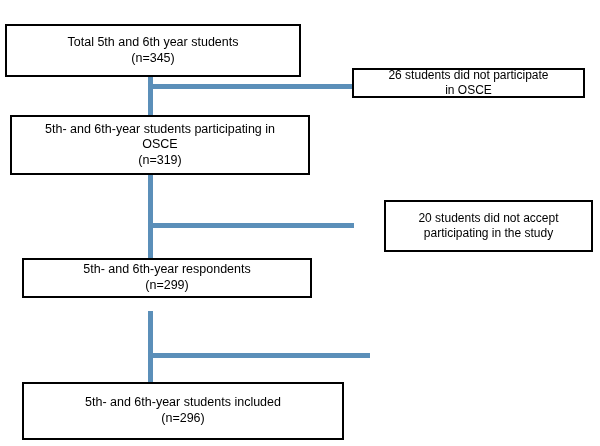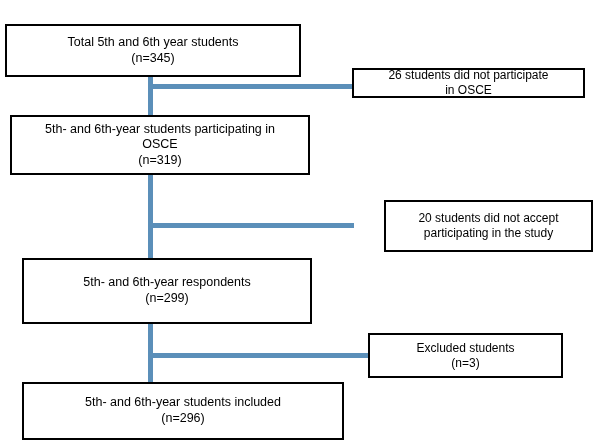--- a/index.html
+++ b/index.html
@@ -30,21 +30,21 @@
     z-index: 3;
   }
   .node-box .node-text {
     display: block;
     white-space: pre-line;
     padding: 0 4px;
   }
   
   #box-total        { left: 5px;  top: 3px;   width: 296px; height: 53px; margin-top: 21px; }
   #box-participating{ left: 10px; top: 115px; width: 300px; height: 60px; }
-  #box-respondents  { left: 22px; top: 258px; width: 290px; height: 66px; }
+  #box-respondents  { left: 22px; top: 258px; width: 290px; height: 40px; }
   #box-included     { left: 22px; top: 382px; width: 322px; height: 58px; }
   
   #box-nonparticipants { left: 352px; top: 68px;  width: 233px; height: 30px; font-size: 12px; }
   #box-nonconsent      { left: 352px; top: 200px; width: 209px; height: 52px; font-size: 12px; margin-left: 32px; }
   #box-excluded        { left: 368px; top: 333px; width: 195px; height: 45px; font-size: 12px; }
 
   
   .conn-v {
     position: absolute;
     width: 5px;
@@ -102,18 +102,14 @@
   <div class="node-box" id="box-nonparticipants">
     <span class="node-text">26 students did not participate
 in OSCE</span>
   </div>
 
   <div class="node-box" id="box-nonconsent">
     <span class="node-text">20 students did not accept
 participating in the study</span>
   </div>
 
-  <div class="node-box" id="box-excluded">
-    <span class="node-text">Excluded students
-(n=3)</span>
-  </div>
 
 </div>
 
 </body></html>

